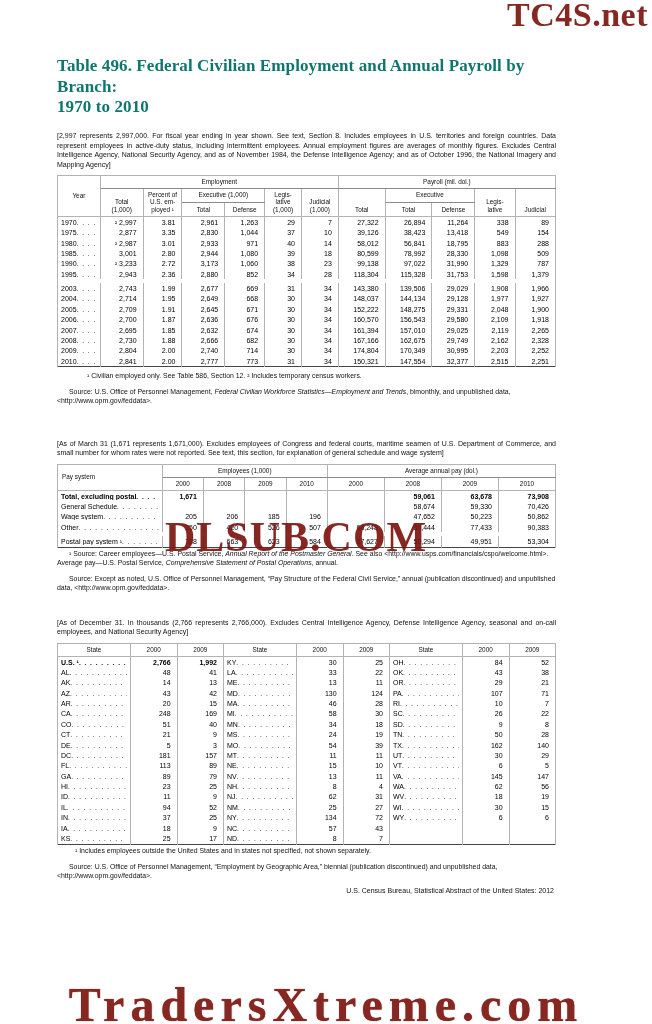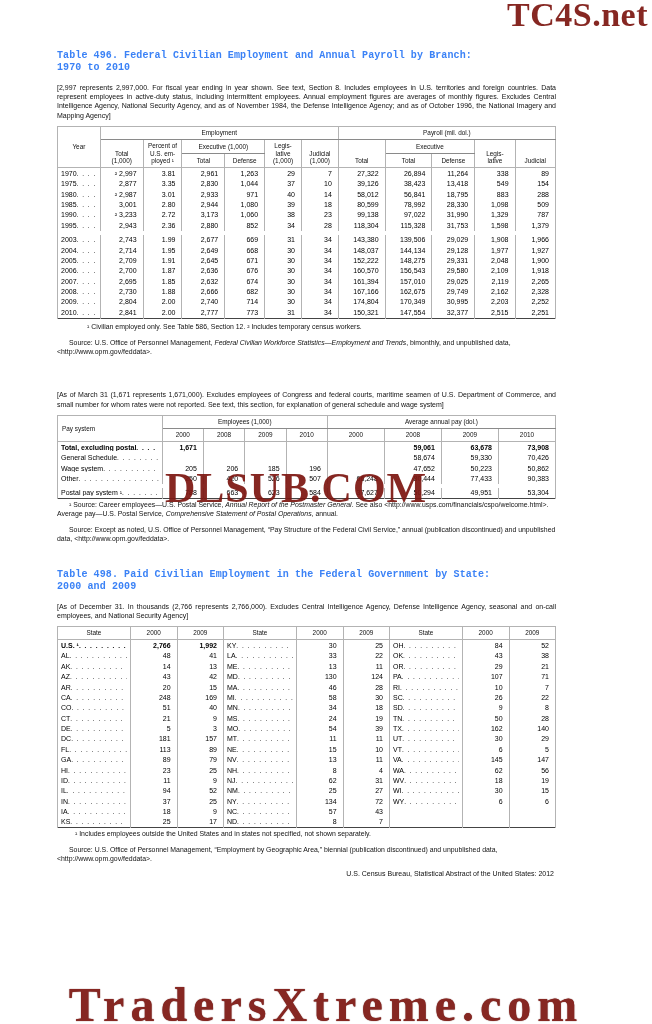--- a/index.html
+++ b/index.html
@@ -1,21 +1,21 @@
 <!DOCTYPE html>
 <html><head>
 <meta charset="utf-8">
 <style>
   html,body{margin:0;padding:0;}
   body{width:652px;height:1024px;background:#ffffff;font-family:"Liberation Sans",sans-serif;color:#111;}
   .page{position:relative;width:652px;height:1024px;overflow:hidden;box-sizing:border-box;
         padding:42px 96px 0 57px;background:#fff;}
 
-  .t-title{font-family:Liberation Mono, monospace;font-weight:700;font-size:10px;line-height:1.2;
-           white-space:pre-line;letter-spacing:.1px;color:#3b82f6;}
+  .t-title{font-family:Liberation Serif, serif;font-weight:700;font-size:17px;line-height:1.2;
+           white-space:pre-line;letter-spacing:.1px;color:#0f766e;}
   .t-note{font-size:7px;line-height:1.34;margin:5px 0 6px;text-align:justify;color:#111;}
 
   table{width:100%;border-collapse:collapse;table-layout:fixed;}
   .dtable{border:1px solid #666;border-top:1.7px solid #000;border-bottom:1px solid #444;}
   th{font-size:6.4px;font-weight:400;text-align:center;vertical-align:bottom;
      padding:2px 1px 2.5px;white-space:pre-line;line-height:1.18;border:1px solid #b3b3b3;color:#111;}
   th.grp{vertical-align:middle;border-bottom:1px solid #8a8a8a;}
   th.vmid{vertical-align:middle;}
   thead{border-bottom:1.2px solid #333;}
   td{font-size:7px;padding:1.7px 3px;border-left:1px solid #b3b3b3;border-right:1px solid #b3b3b3;
@@ -503,22 +503,20 @@
             <td class="num">53,304</td>
           </tr>
         </tbody>
     </table>
 
     <p class="t-src"><span>¹ Source: Career employees—U.S. Postal Service, </span><span class="it">Annual Report of the Postmaster General</span><span>. See also &lt;http://www.usps.com/financials/cspo/welcome.html&gt;. Average pay—U.S. Postal Service, </span><span class="it">Comprehensive Statement of Postal Operations</span><span>, annual.</span></p>
     <p class="t-src"><span>Source: Except as noted, U.S. Office of Personnel Management, “Pay Structure of the Federal Civil Service,” annual (publication discontinued) and unpublished data, &lt;http://www.opm.gov/feddata&gt;.</span></p>
   </section>
 
   <section class="sec498">
-    <h2 class="t-title">Table 498. Paid Civilian Employment in the Federal Government by State:
-2000 and 2009</h2>
     <p class="t-note">[As of December 31. In thousands (2,766 represents 2,766,000). Excludes Central Intelligence Agency, Defense Intelligence Agency, seasonal and on-call employees, and National Security Agency]</p>
 
     <table class="dtable" id="t498">
       <colgroup>
         <col style="width:14.6%">
           <col style="width:9.4%">
           <col style="width:9.3%">
         <col style="width:14.6%">
           <col style="width:9.4%">
           <col style="width:9.3%">

